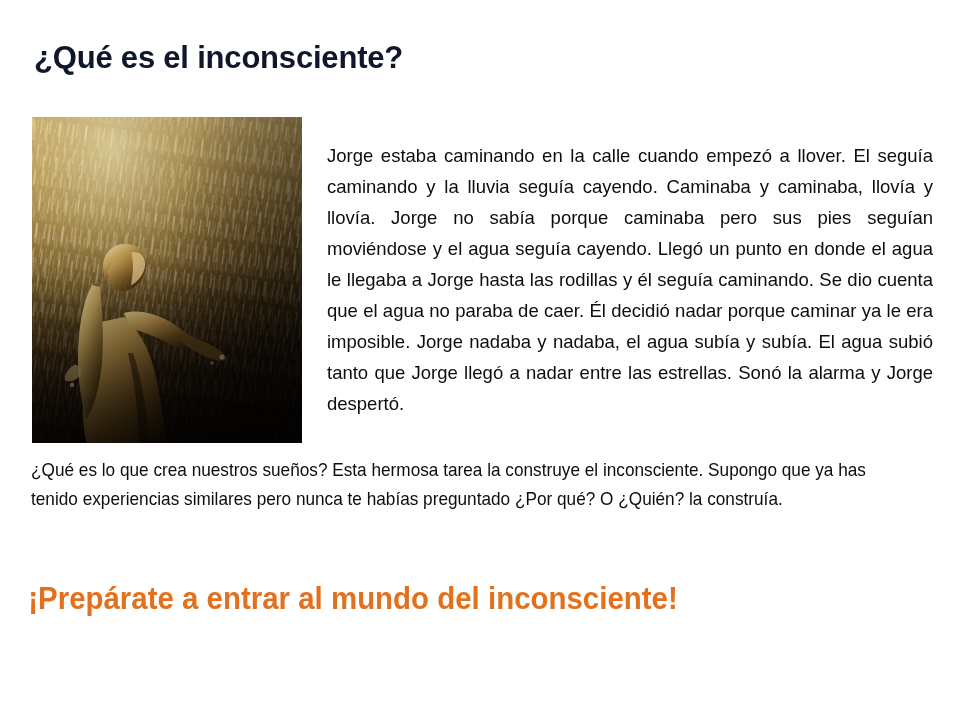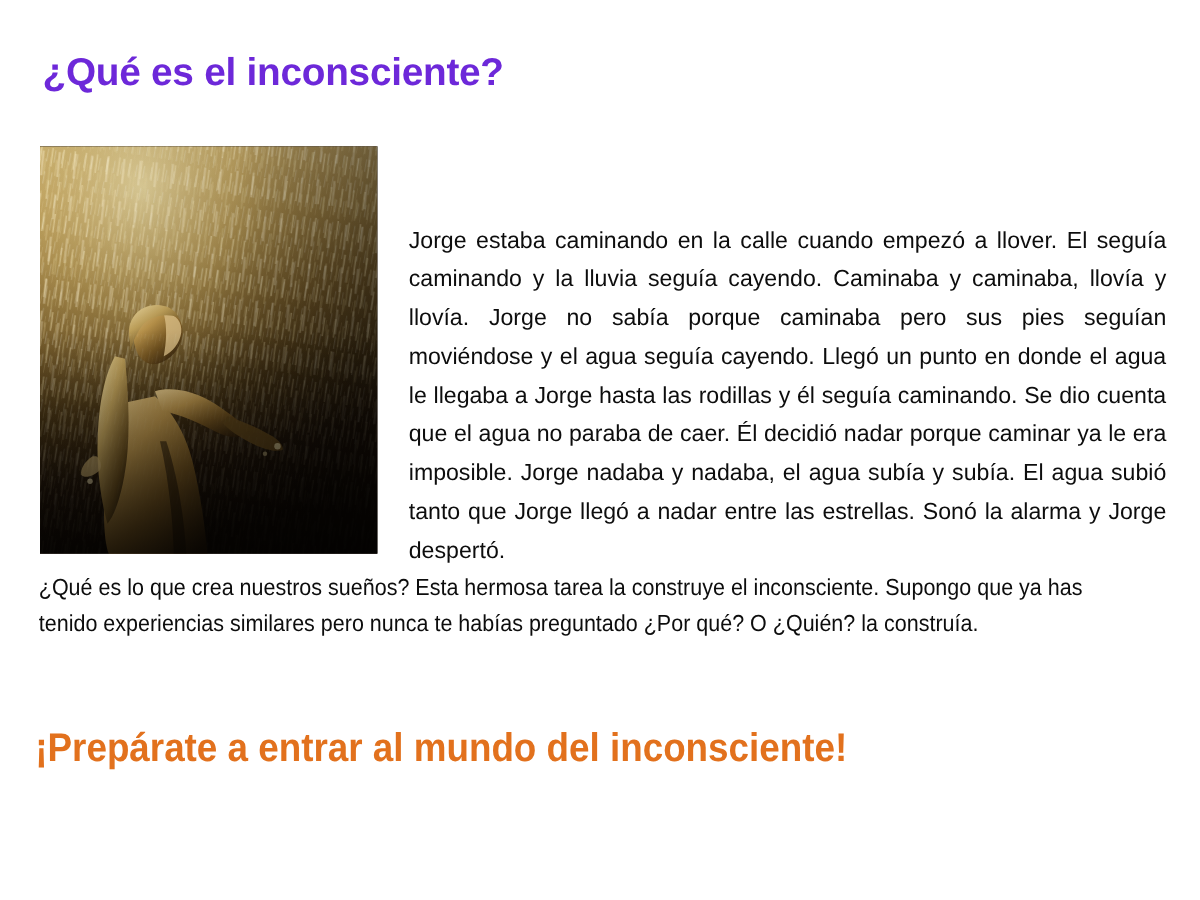--- a/index.html
+++ b/index.html
@@ -24,21 +24,21 @@
 
   
   #slide-title {
     position: absolute;
     left: 34px;
     top: 40px;
     width: 880px;
     font-family: "Liberation Sans", sans-serif;
     font-size: 31px;
     font-weight: bold;
-    color: #6d28d9;
+    color: #0f172a;
     letter-spacing: -0.2px;
     line-height: 1.15;
     white-space: nowrap;
   }
 
   
   #rain-photo {
     position: absolute;
     left: 32px;
     top: 117px;
@@ -58,21 +58,20 @@
     position: absolute;
     left: 327px;
     top: 140px;
     width: 606px;
     font-family: "Liberation Sans", sans-serif;
     font-size: 18.5px;
     line-height: 31px;
     color: #0d0d0d;
     text-align: justify;
     text-justify: inter-word;
-    margin-top: 36px;
   }
 
   
   #closing-paragraph {
     position: absolute;
     left: 31px;
     top: 455px;
     width: 901px;
     font-family: "Liberation Sans Narrow", "Liberation Sans", sans-serif;
     font-size: 18.5px;

